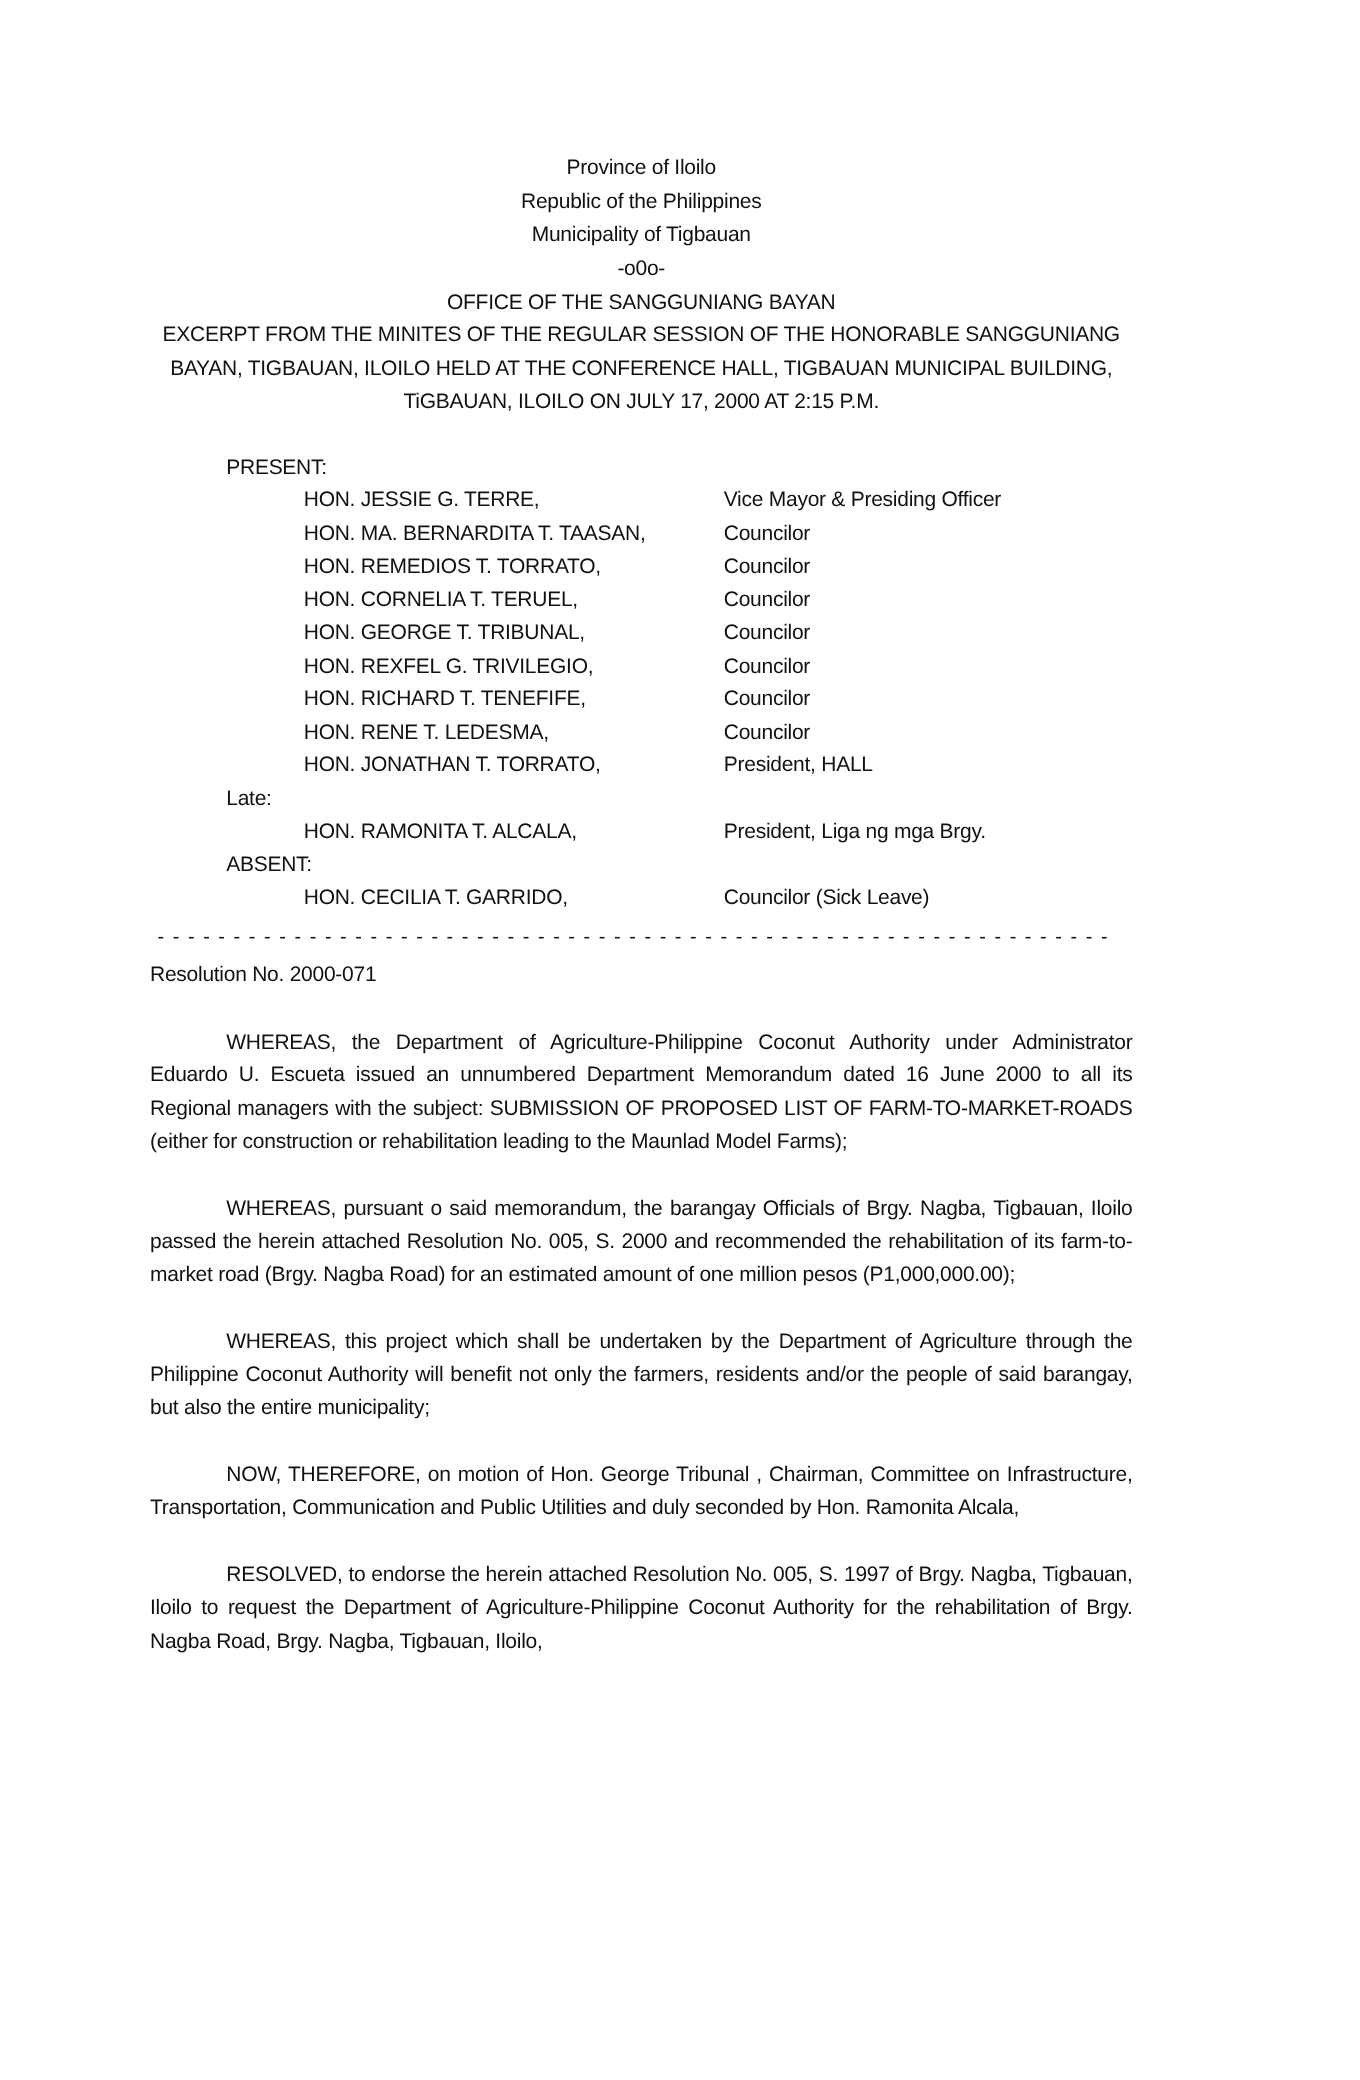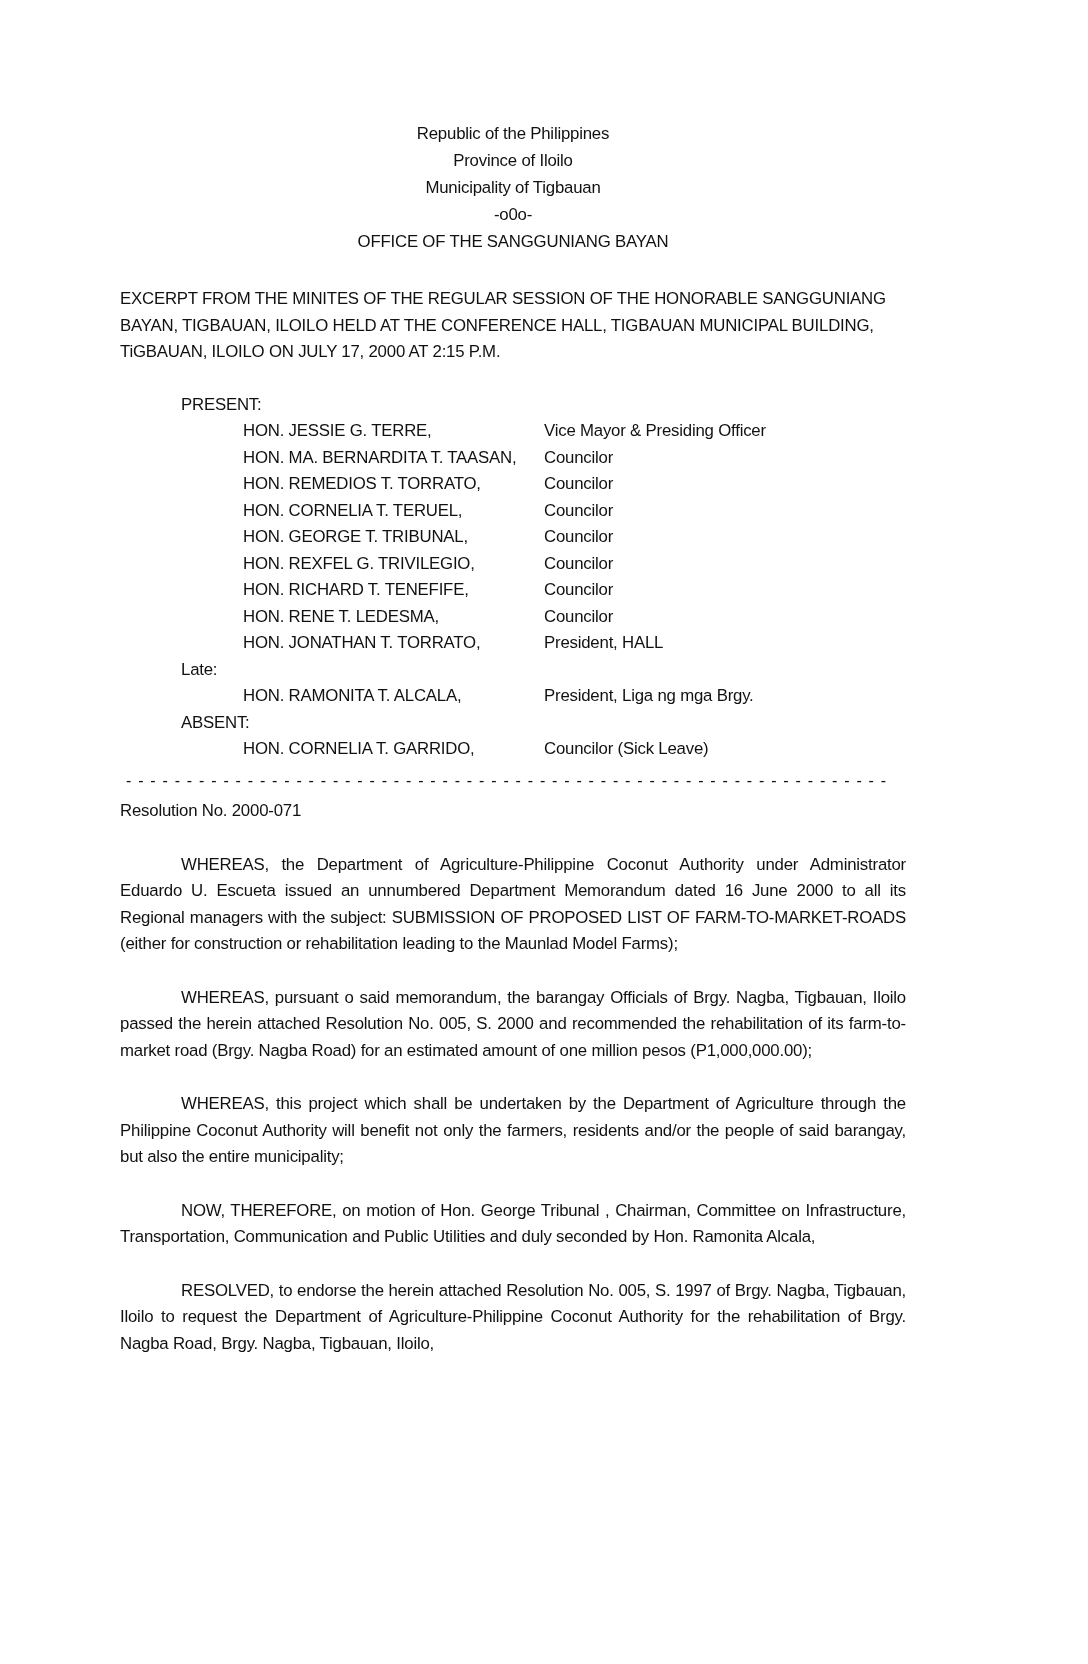--- a/index.html
+++ b/index.html
@@ -21,32 +21,31 @@
     left: 120px;
     top: 120px;
     width: 786px;
     font-size: 16.8px;
     line-height: 26.5px;
     letter-spacing: -0.2px;
   }
   .doc-header { text-align: center; line-height: 27px; }
   .doc-header div { white-space: nowrap; }
   .excerpt {
-    margin-top: 31px;
-    text-align: left;
+    text-align: center;
   }
   .attendance { margin-top: 26px; }
   .att-label { padding-left: 61px; }
   .att-row { display: flex; }
   .att-name {
     width: 424px;
     padding-left: 123px;
     flex: 0 0 auto;
   }
-  .att-role { flex: 1 1 auto; }
+  .att-role { flex: 1 1 auto; margin-left: 35px; }
   .separator {
     margin-top: 5px;
     white-space: nowrap;
     overflow: hidden;
     width: 765px;
     margin-left: 6px;
     letter-spacing: 1.2px;
     font-size: 16px;
   }
   .resolution-no {
@@ -63,22 +62,22 @@
     text-indent: 61px;
   }
 </style>
 </head>
 <body>
 
 <div class="page">
   <div class="content">
 
     <div class="doc-header">
+      <div>Province of Iloilo</div>
       <div>Republic of the Philippines</div>
-      <div>Province of Iloilo</div>
       <div>Municipality of Tigbauan</div>
       <div>-o0o-</div>
       <div>OFFICE OF THE SANGGUNIANG BAYAN</div>
     </div>
 
     <div class="excerpt">EXCERPT FROM THE MINITES OF THE REGULAR SESSION OF THE HONORABLE SANGGUNIANG BAYAN, TIGBAUAN, ILOILO HELD AT THE CONFERENCE  HALL, TIGBAUAN MUNICIPAL BUILDING, TiGBAUAN, ILOILO ON JULY 17, 2000 AT 2:15 P.M.</div>
 
     <div class="attendance">
       <div class="att-label">PRESENT:</div>
 
@@ -120,21 +119,21 @@
       </div>
 
       <div class="att-label">Late:</div>
       <div class="att-row">
         <div class="att-name">HON. RAMONITA T. ALCALA,</div>
         <div class="att-role">President, Liga ng mga Brgy.</div>
       </div>
 
       <div class="att-label">ABSENT:</div>
       <div class="att-row">
-        <div class="att-name">HON. CORNELIA T. GARRIDO,</div>
+        <div class="att-name">HON. CECILIA T. GARRIDO,</div>
         <div class="att-role">Councilor (Sick Leave)</div>
       </div>
     </div>
 
     <div class="separator">- - - - - - - - - - - - - - - - - - - - - - - - - - - - - - - - - - - - - - - - - - - - - - - - - - - - - - - - - - - - - - - - - - - - - - - - - - - -</div>
 
     <div class="resolution-no">Resolution No. 2000-071</div>
 
 
     <div class="body-para">WHEREAS, the Department of Agriculture-Philippine Coconut Authority under Administrator Eduardo U. Escueta issued an unnumbered Department Memorandum dated 16 June 2000 to all its Regional managers with the subject: SUBMISSION OF PROPOSED LIST OF FARM-TO-MARKET-ROADS (either for construction or rehabilitation leading to the Maunlad Model Farms);</div>

